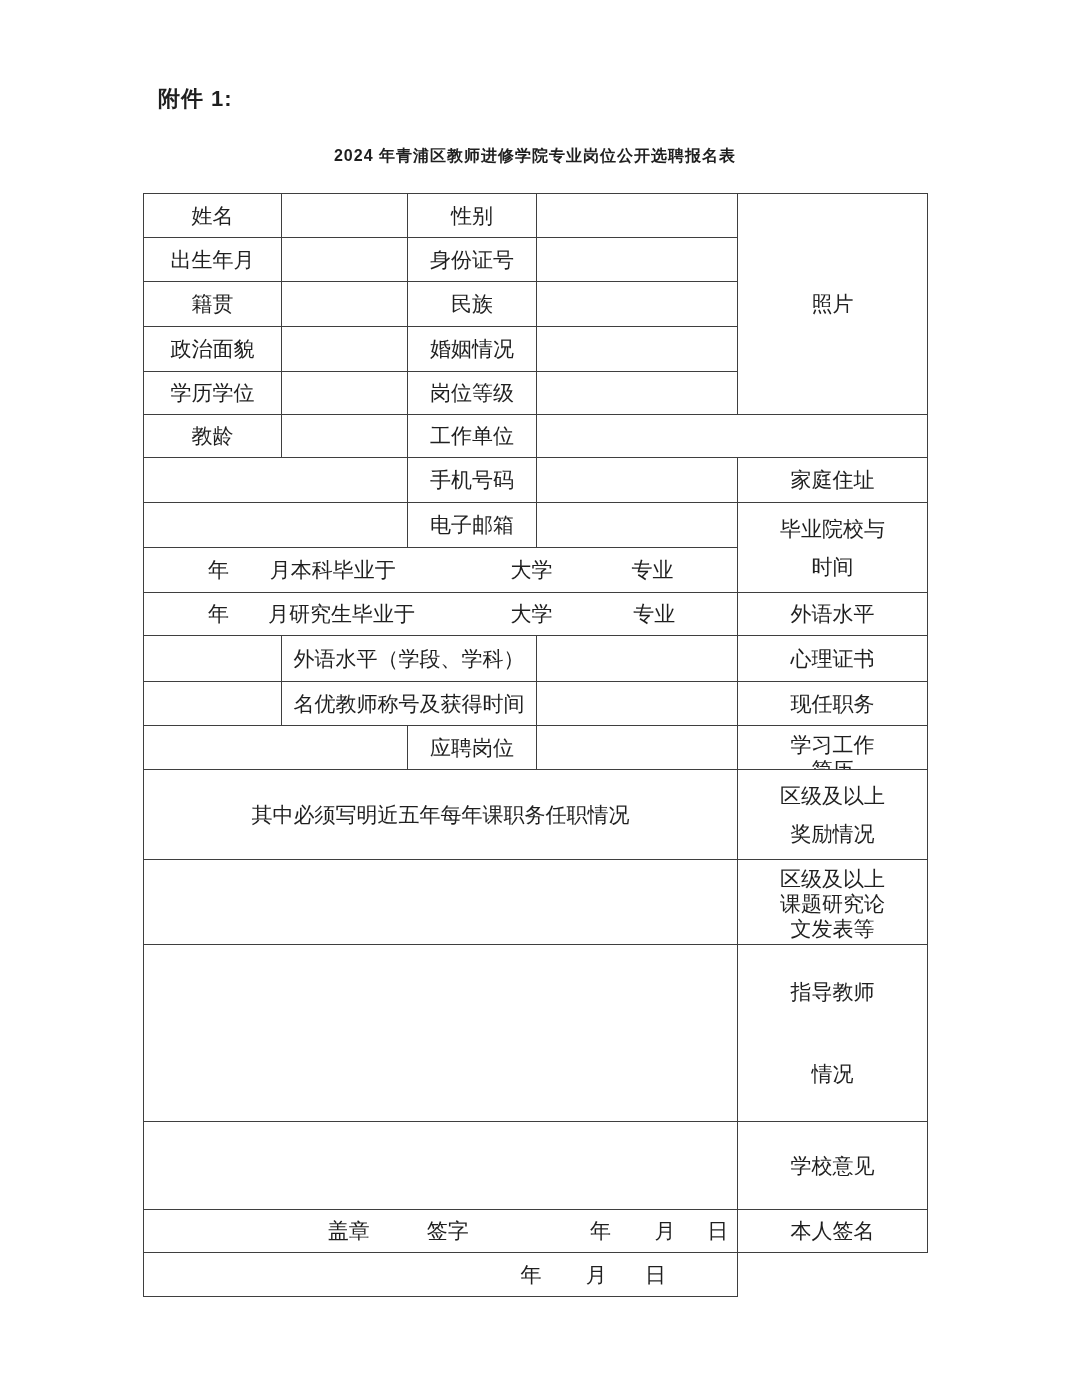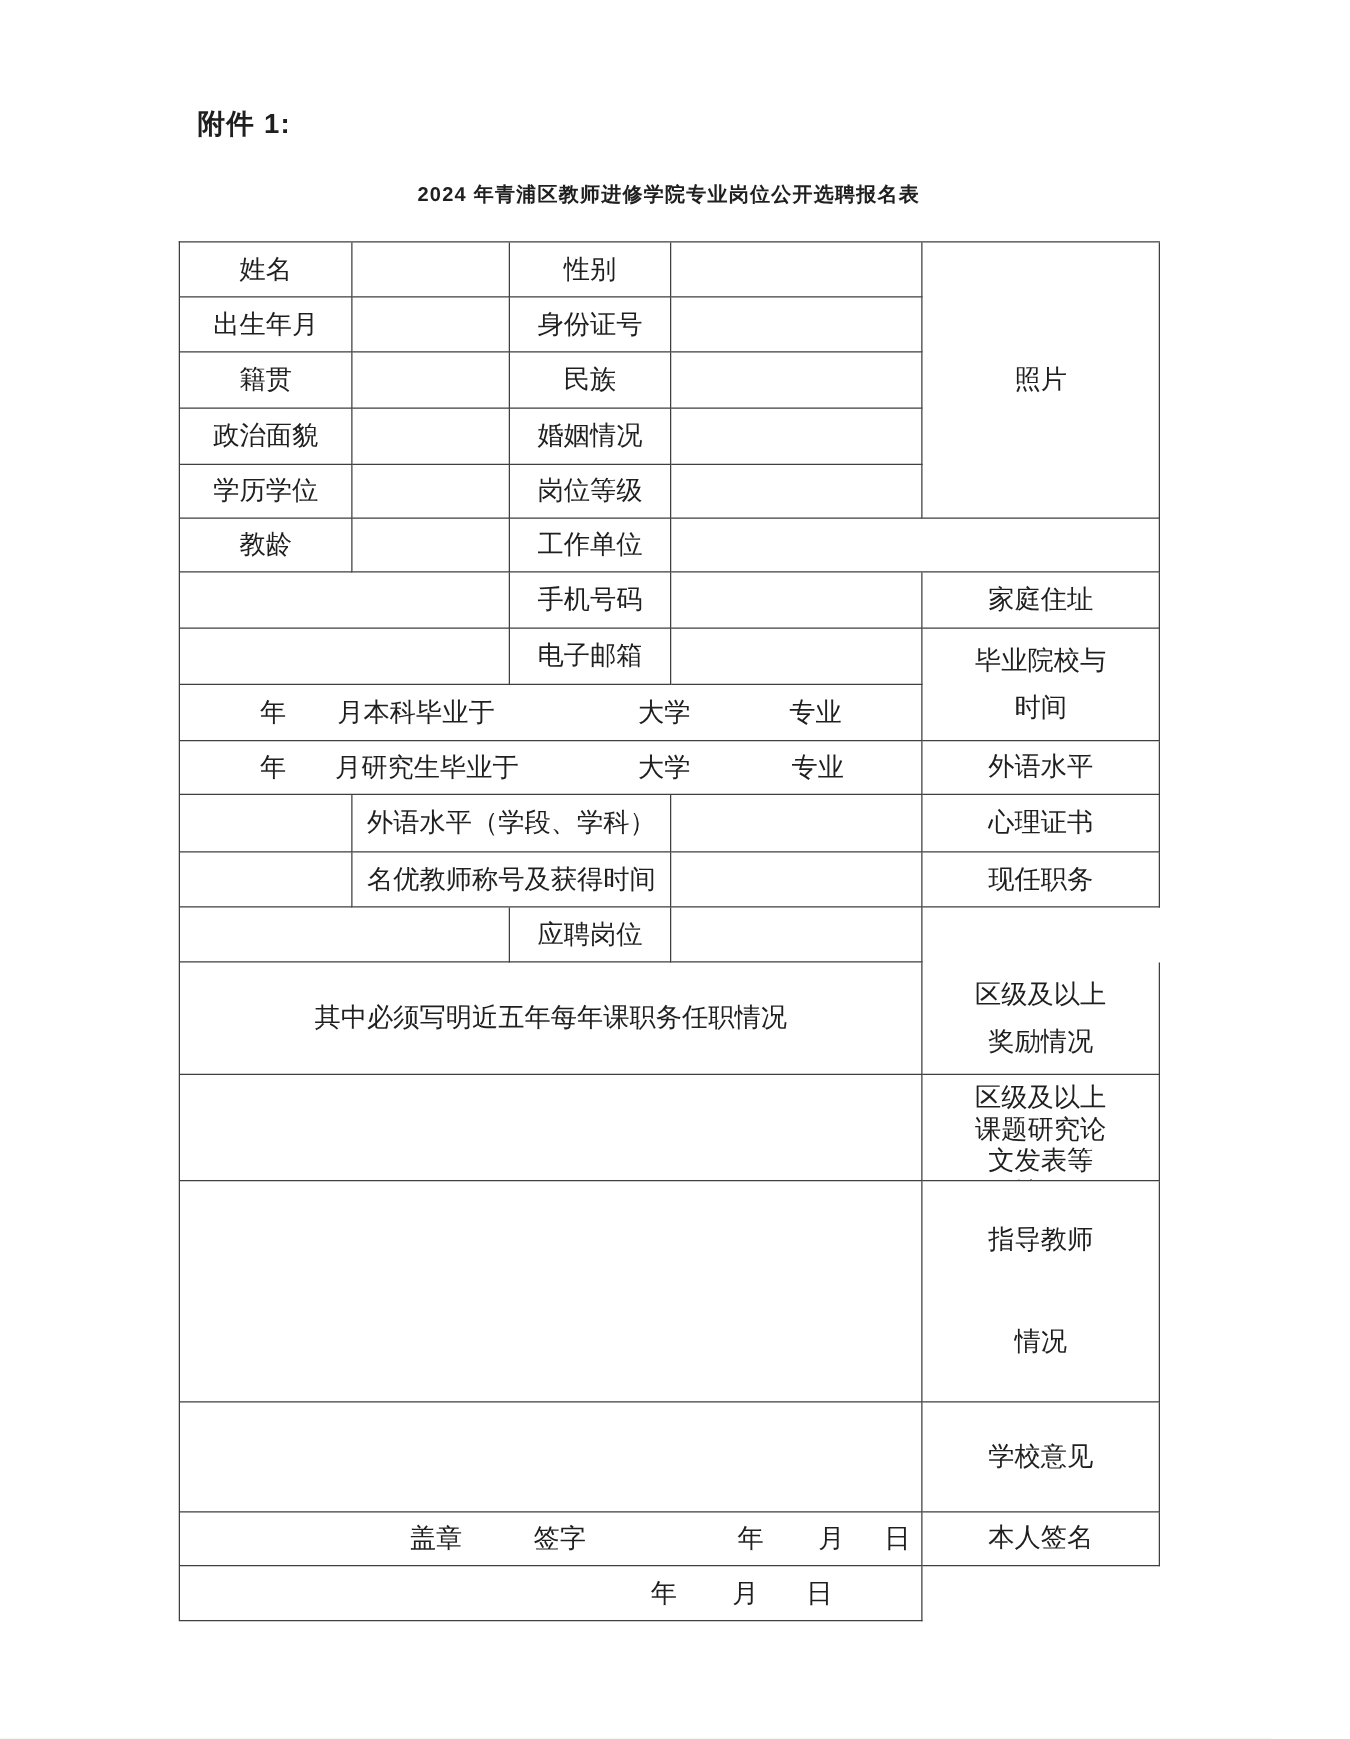--- a/index.html
+++ b/index.html
@@ -146,20 +146,24 @@
     <div class="cell">心理证书</div>
     <div class="cell"></div>
     <div class="cell cs2">名优教师称号及获得时间</div>
     <div class="cell"></div>
 
     <div class="cell">现任职务</div>
     <div class="cell cs2"></div>
     <div class="cell">应聘岗位</div>
     <div class="cell"></div>
 
+    <div class="cell multiline">
+      <div>学习工作</div>
+      <div>简历</div>
+    </div>
     <div class="cell cs4">其中必须写明近五年每年课职务任职情况</div>
 
     <div class="cell multiline">
       <div>区级及以上</div>
       <div>奖励情况</div>
     </div>
     <div class="cell cs4"></div>
 
     <div class="cell multiline">
       <div>区级及以上</div>

